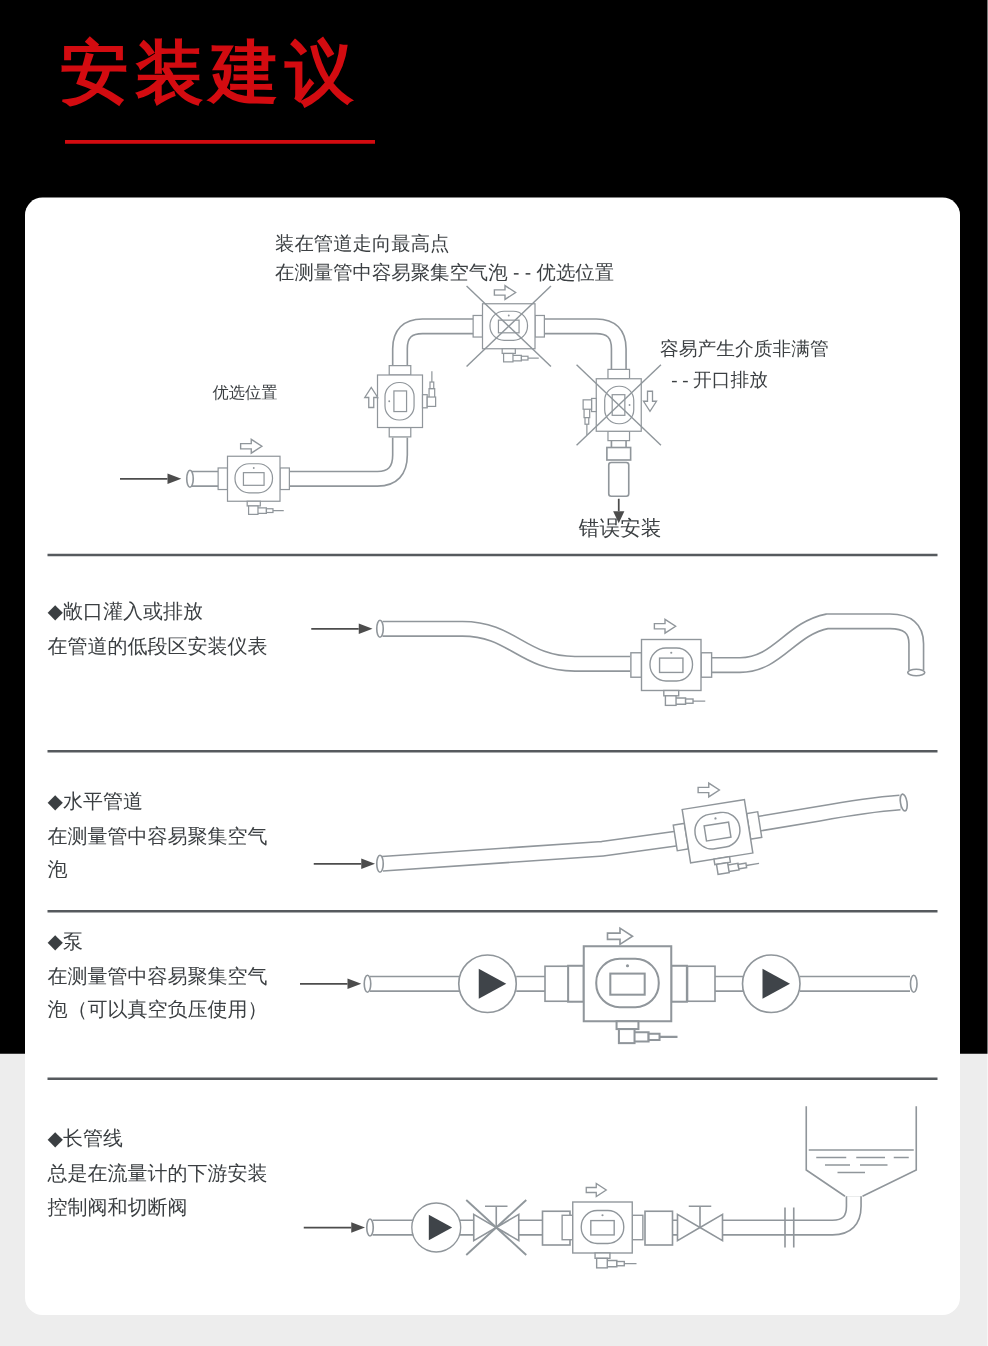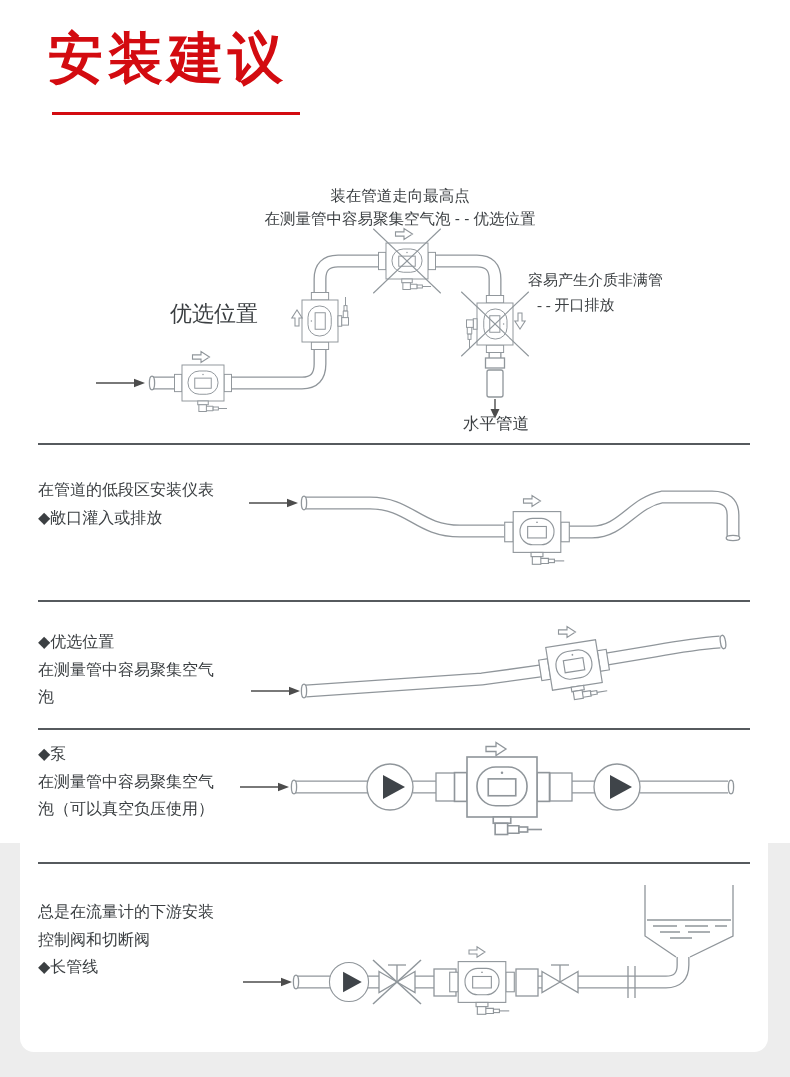--- a/index.html
+++ b/index.html
@@ -1,18 +1,18 @@
 <!DOCTYPE html>
 <html><head>
 <meta charset="utf-8">
 <style>
   html,body{margin:0;padding:0;}
   body{width:790px;height:1077px;background:#ededed;overflow:hidden;
        font-family:"Liberation Sans","DejaVu Sans",sans-serif;}
-  .page{position:relative;width:790px;height:843px;background:#ffffff;}
+  .page{position:relative;width:790px;height:843px;background:#000000;}
   .title{position:absolute;left:48px;top:22px;font-size:55px;font-weight:bold;
          color:#d30b10;letter-spacing:5px;white-space:nowrap;}
   .title-underline{position:absolute;left:52px;top:112px;width:248px;height:3px;background:#d30b10;}
   .card{position:absolute;left:20px;top:158px;width:748px;height:894px;
         background:#ffffff;border-radius:14px;}
   .divider{position:absolute;left:18px;width:712px;height:2px;background:#565a5e;}
   .sec{position:absolute;left:0;width:748px;}
   .sec svg{position:absolute;left:0;top:0;}
   .lbl{position:absolute;color:#3b3f42;font-size:15.5px;line-height:23px;}
   .txtblock{position:absolute;left:18px;width:176px;color:#3b3f42;font-size:16px;line-height:27.5px;}
@@ -96,64 +96,64 @@
         <use href="#cross" transform="translate(387,103) scale(0.75)"></use>
         <use href="#farrow" transform="translate(384,76) scale(0.85)"></use>
         <use href="#meter" transform="translate(475,166) rotate(90) scale(0.75)"></use>
         <use href="#cross" transform="translate(475,166) scale(0.75)"></use>
         <use href="#farrow" transform="translate(500,163) rotate(90) scale(0.8)"></use>
         <rect class="ln f" x="465.5" y="200" width="19" height="10"></rect>
         <rect class="ln f" x="467" y="212" width="16" height="27" rx="2"></rect>
         <line class="dk-line" x1="475" y1="241" x2="475" y2="251"></line>
         <path class="dk-fill" d="M470.5,251 L475,260.5 L479.5,251 Z"></path>
       </svg>
-      <div class="lbl" style="left:200px;top:26px;width:360px;text-align:center;">
+      <div class="lbl" style="left:200px;top:26px;width:360px;text-align:left;">
         <span style="display:block;">装在管道走向最高点</span>
         <span style="display:block;">在测量管中容易聚集空气泡 - - 优选位置</span>
       </div>
       <div class="lbl" style="left:508px;top:110px;line-height:25px;font-size:15px;font-family:Liberation Serif, serif;">
         <span style="display:block;">容易产生介质非满管</span>
         <span style="display:block;margin-left:9px;">- - 开口排放</span>
       </div>
-      <div class="lbl" style="left:150px;top:144px;font-size:22px;">优选位置</div>
-      <div class="lbl" style="left:420px;top:254px;width:112px;text-align:center;font-size:16.5px;">水平管道</div>
+      <div class="lbl" style="left:150px;top:144px;font-size:13px;">优选位置</div>
+      <div class="lbl" style="left:420px;top:254px;width:112px;text-align:center;font-size:16.5px;">错误安装</div>
     </div>
 
     <div class="divider" style="top:285px;"></div>
 
     <div class="sec" style="top:285px;height:157px;">
       <svg width="748" height="157" viewBox="0 0 748 157">
         <path class="pipe-o" d="M286,60 H350 C390,60 398,88 440,88 H484 M549,89 H572 C602,89 612,60 642,54 H692 Q713,54 713,72 V93"></path>
         <path class="pipe-i" d="M286,60 H350 C390,60 398,88 440,88 H484 M549,89 H572 C602,89 612,60 642,54 H692 Q713,54 713,72 V93"></path>
         <ellipse class="ln f" cx="284" cy="60" rx="2.6" ry="6.8"></ellipse>
         <ellipse class="ln f" cx="713" cy="95" rx="6.8" ry="2.6"></ellipse>
         <use href="#inarrow" transform="translate(267,60)"></use>
         <use href="#meter" transform="translate(517,89) scale(0.85)"></use>
         <use href="#farrow" transform="translate(512,58) scale(0.85)"></use>
       </svg>
       <div class="txtblock" style="top:33px;">
+        <span>◆敞口灌入或排放</span>
         <span>在管道的低段区安装仪表</span>
-        <span>◆敞口灌入或排放</span>
       </div>
     </div>
 
     <div class="divider" style="top:442px;"></div>
 
     <div class="sec" style="top:442px;height:128px;">
       <svg width="748" height="128" viewBox="0 0 748 128">
         <path class="pipe-o" d="M286,91 L462,79 L520,71 M587,59 L635,51 C668,45 686,43 700,42"></path>
         <path class="pipe-i" d="M286,91 L462,79 L520,71 M587,59 L635,51 C668,45 686,43 700,42"></path>
         <ellipse class="ln f" cx="284" cy="91" rx="2.6" ry="6.8"></ellipse>
         <ellipse class="ln f" cx="703" cy="42" rx="2.6" ry="6.8" transform="rotate(-9 703 42)"></ellipse>
         <use href="#inarrow" transform="translate(269,91)"></use>
         <use href="#meter" transform="translate(554,65) rotate(-9) scale(0.9)"></use>
         <use href="#farrow" transform="translate(547,32) scale(0.85)"></use>
       </svg>
       <div class="txtblock" style="top:28px;">
-        <span>◆优选位置</span>
+        <span>◆水平管道</span>
         <span>在测量管中容易聚集空气泡</span>
       </div>
     </div>
 
     <div class="divider" style="top:570px;"></div>
 
     <div class="sec" style="top:570px;height:134px;">
       <svg width="748" height="134" viewBox="0 0 748 134">
         <path class="pipe-o" d="M276,59 H348 M393,59 H420 M552,59 H575 M620,59 H708"></path>
         <path class="pipe-i" d="M276,59 H348 M393,59 H420 M552,59 H575 M620,59 H708"></path>
@@ -188,19 +188,19 @@
         <use href="#meter" transform="translate(462,120) scale(0.85)"></use>
         <use href="#farrow" transform="translate(457,90) scale(0.8)"></use>
         <rect class="ln f" x="496" y="107" width="22" height="27"></rect>
         <use href="#valve" transform="translate(540,120)"></use>
         <line class="thin" x1="608" y1="104" x2="608" y2="136"></line>
         <line class="thin" x1="615" y1="104" x2="615" y2="136"></line>
         <path class="thin" d="M625,23 V74 L656,95 M713,23 V74 L670,95"></path>
         <path class="thin" d="M627,58 H711 M633,64 H657 M665,64 H688 M695,64 H707 M640,70 H660 M668,70 H690 M650,76 H672"></path>
       </svg>
       <div class="txtblock" style="top:36px;">
+        <span>◆长管线</span>
         <span>总是在流量计的下游安装控制阀和切断阀</span>
-        <span>◆长管线</span>
       </div>
     </div>
 
   </div>
 </div>
 
 </body></html>

